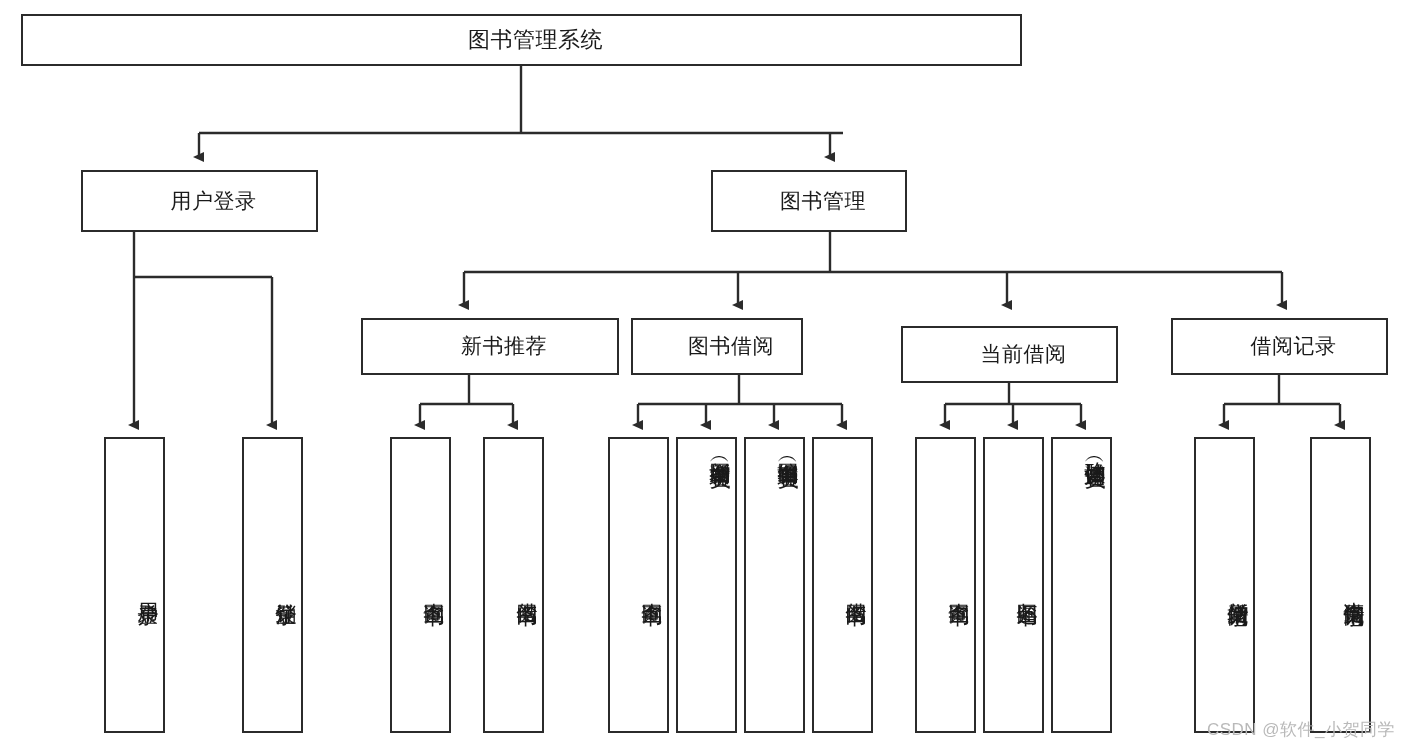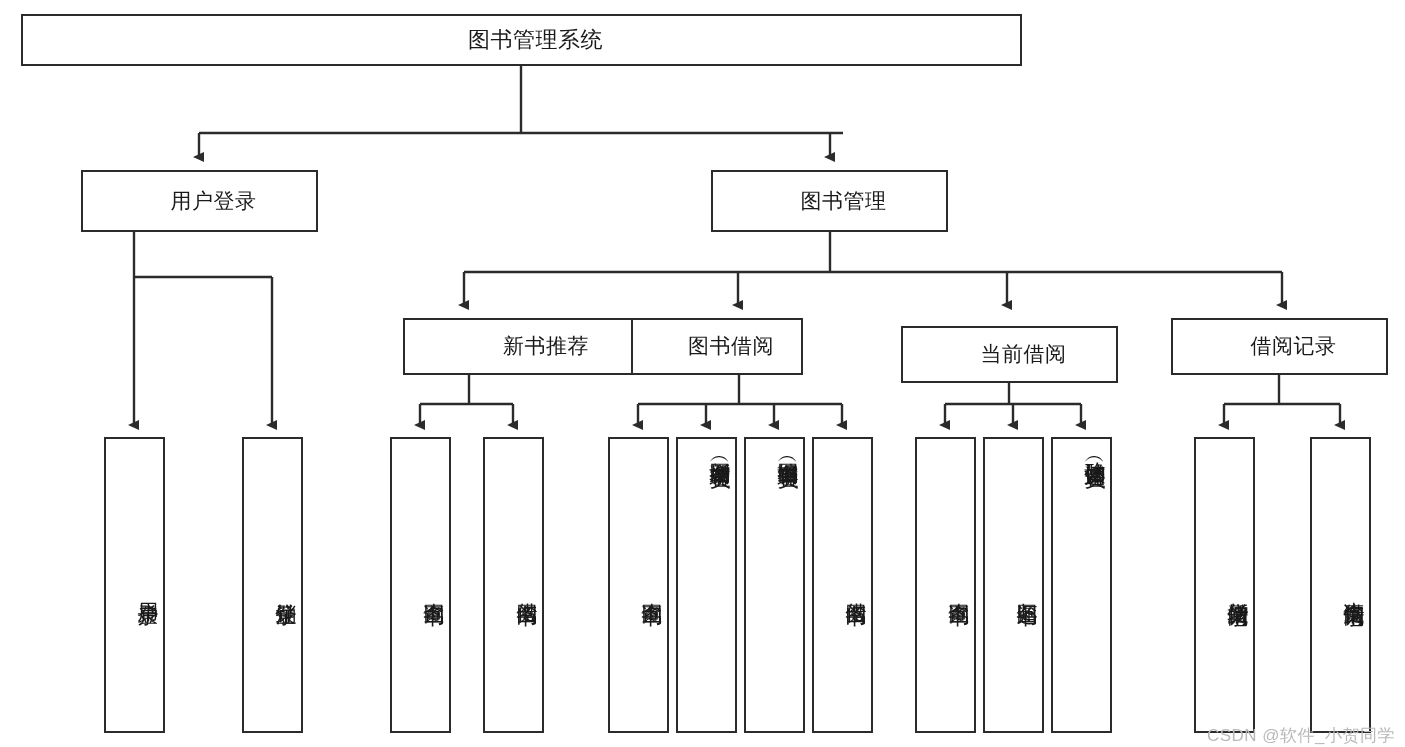--- a/index.html
+++ b/index.html
@@ -58,21 +58,21 @@
     writing-mode: vertical-rl;
     text-orientation: upright;
     font-size: 21px;
     line-height: 1.0;
     letter-spacing: 1px;
     white-space: nowrap;
   }
   .watermark {
     position: absolute;
     right: 10px;
-    bottom: 0;
+    bottom: 6px;
     font-size: 17px;
     color: #b9b9b9;
     z-index: 5;
     white-space: nowrap;
     letter-spacing: 0.5px;
   }
 </style>
 </head>
 <body>
 
@@ -128,25 +128,25 @@
     </g>
   </svg>
 
   <div class="node h-node root" style="left:21px; top:14px; width:1001px; height:52px;">
     <span class="label">图书管理系统</span>
   </div>
 
   <div class="node h-node" style="left:81px; top:170px; width:237px; height:62px;">
     <span class="label">用户登录</span>
   </div>
-  <div class="node h-node" style="left:711px; top:170px; width:237px; height:62px;">
+  <div class="node h-node" style="left:711px; top:170px; width:196px; height:62px;">
     <span class="label">图书管理</span>
   </div>
 
-  <div class="node h-node" style="left:361px; top:318px; width:258px; height:57px;margin-left:42px;">
+  <div class="node h-node" style="left:361px; top:318px; width:258px; height:57px;">
     <span class="label">新书推荐</span>
   </div>
   <div class="node h-node" style="left:631px; top:318px; width:172px; height:57px;">
     <span class="label">图书借阅</span>
   </div>
   <div class="node h-node" style="left:901px; top:318px; width:217px; height:57px;margin-top:8px;">
     <span class="label">当前借阅</span>
   </div>
   <div class="node h-node" style="left:1171px; top:318px; width:217px; height:57px;">
     <span class="label">借阅记录</span>

